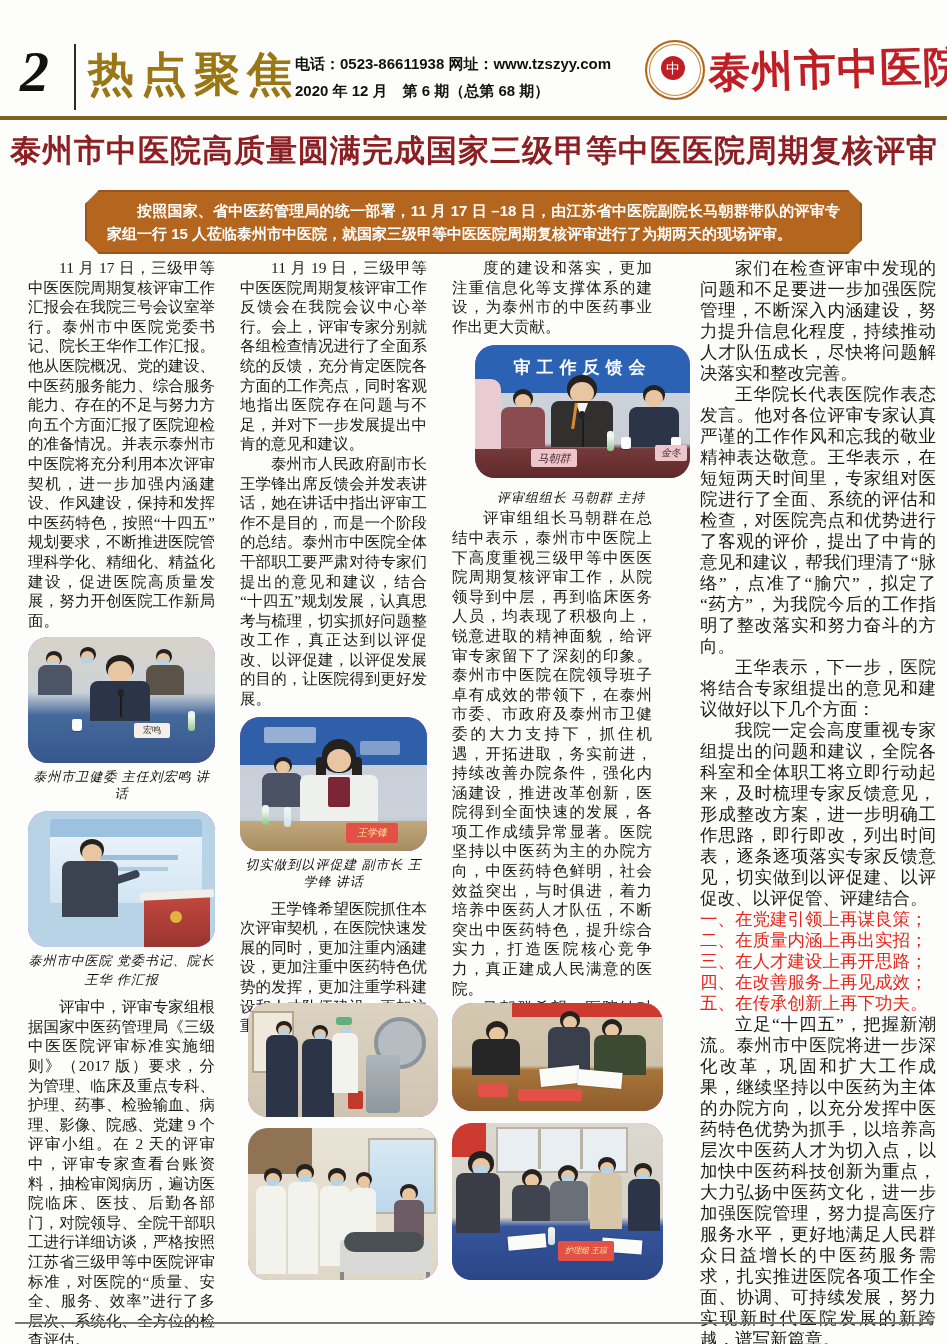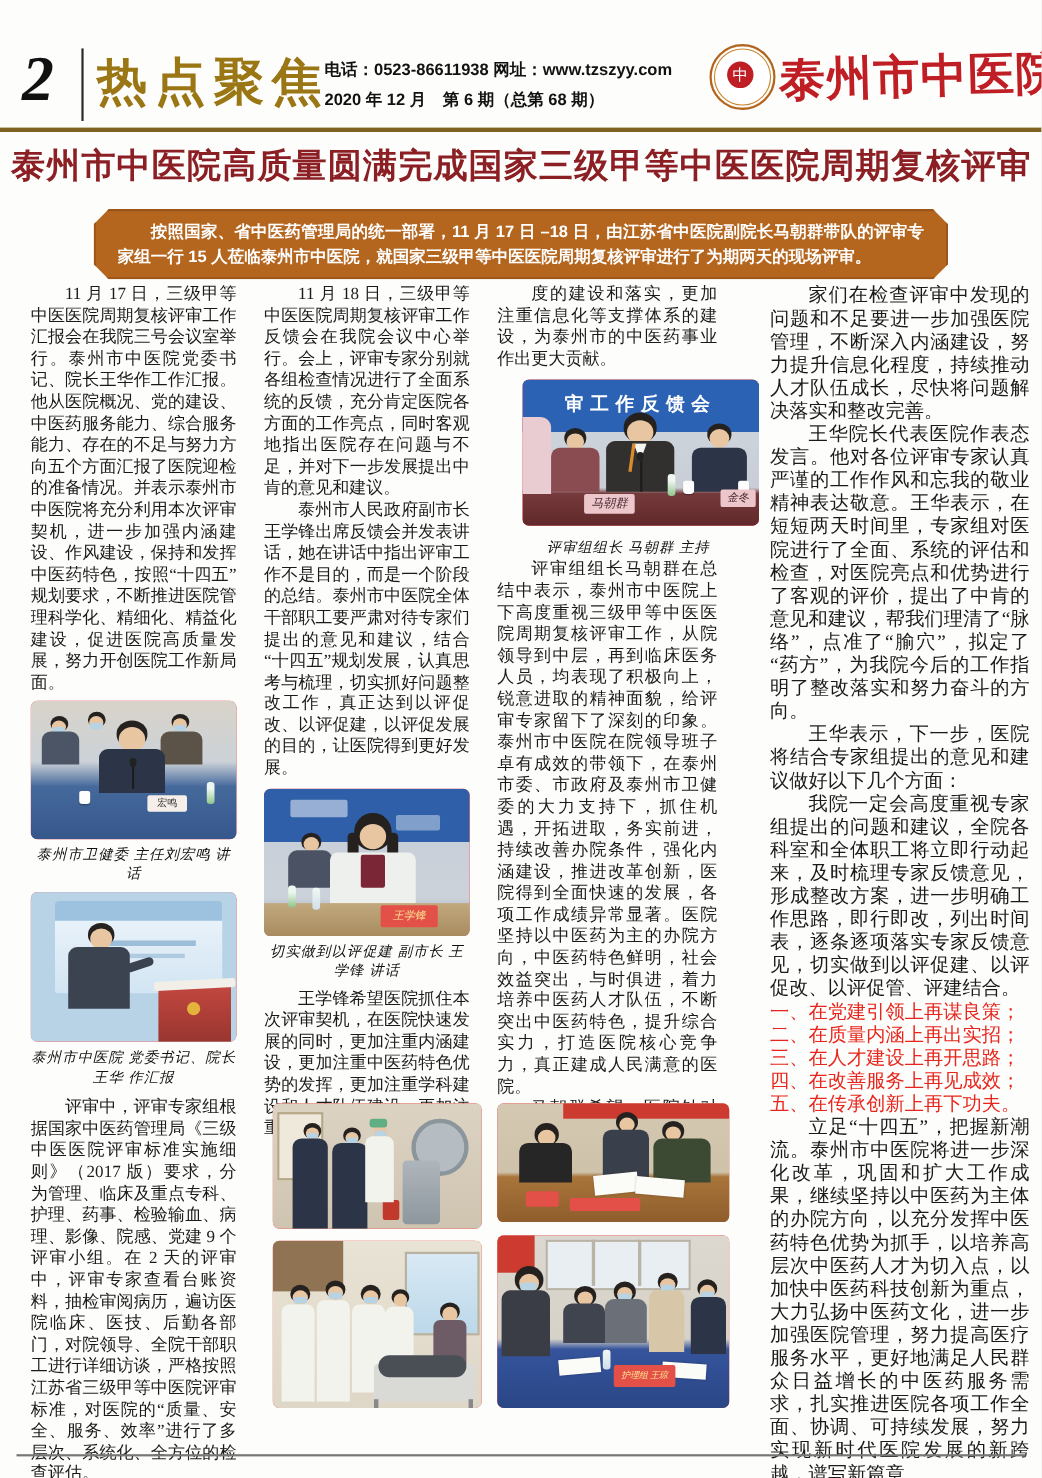--- a/index.html
+++ b/index.html
@@ -40,21 +40,21 @@
   
   .col{position:absolute;top:258px;text-align:justify;}
   .col p{margin:0;text-indent:2em;}
   #col1{left:28px;width:187px;font-size:15.5px;line-height:19.6px;}
   #col2{left:240px;width:187px;font-size:15.5px;line-height:19.6px;}
   #col3{left:452px;width:200px;font-size:15.5px;line-height:19.6px;}
   #col4{left:700px;width:236px;font-size:17.5px;line-height:21px;}
   .redline{color:#e8251c;text-indent:0;text-align:left;margin:0;}
 
   
-  .photo{position:relative;overflow:hidden;border-radius:6px;background:#ef4444;}
+  .photo{position:relative;overflow:hidden;border-radius:20px;background:#d946ef;}
   .caption{font-size:13px;line-height:17px;text-align:center;font-style:italic;color:#111;
            letter-spacing:1px;margin:5px 0 9px 0;}
   .head{position:absolute;border-radius:50%;background:#e9c6a2;}
   .hair{position:absolute;border-radius:50% 50% 45% 45%;background:#25211f;}
   .mask{position:absolute;background:#b7d3e4;border-radius:2px;}
   .suit{position:absolute;border-radius:8px 8px 0 0;background:#2c3547;}
   .coat{position:absolute;border-radius:7px 7px 0 0;background:#f3f3ee;}
   .namecard{position:absolute;background:#e25048;color:#ffe793;text-align:center;border-radius:2px;
             font-family:"Liberation Sans",sans-serif;overflow:hidden;white-space:nowrap;}
   .cup{position:absolute;width:10px;height:12px;background:#fdfdfd;border-radius:2px 2px 3px 3px;
@@ -132,21 +132,21 @@
       <div class="abs" style="left:116px;top:84px;width:66px;height:52px;background:linear-gradient(#c24840,#99352f);border-radius:3px 3px 0 0;"></div>
       <div class="abs" style="left:112px;top:80px;width:74px;height:8px;background:#f2efe8;border-radius:2px;transform:rotate(-3deg);"></div>
       <div class="abs" style="left:142px;top:100px;width:12px;height:12px;border-radius:50%;background:#e4b33c;"></div>
     </div>
     <div class="caption" style="margin-bottom:2px;">泰州市中医院 党委书记、院长</div>
     <div class="caption" style="margin-top:0;">王华 作汇报</div>
     <p style="margin-top:6px;">评审中，评审专家组根据国家中医药管理局《三级中医医院评审标准实施细则》（2017 版）要求，分为管理、临床及重点专科、护理、药事、检验输血、病理、影像、院感、党建 9 个评审小组。在 2 天的评审中，评审专家查看台账资料，抽检审阅病历，遍访医院临床、医技、后勤各部门，对院领导、全院干部职工进行详细访谈，严格按照江苏省三级甲等中医院评审标准，对医院的“质量、安全、服务、效率”进行了多层次、系统化、全方位的检查评估。</p>
   </div>
 
   <div id="col2" class="col">
-    <p>11 月 18 日，三级甲等中医医院周期复核评审工作反馈会在我院会议中心举行。会上，评审专家分别就各组检查情况进行了全面系统的反馈，充分肯定医院各方面的工作亮点，同时客观地指出医院存在问题与不足，并对下一步发展提出中肯的意见和建议。</p>
+    <p>11 月 19 日，三级甲等中医医院周期复核评审工作反馈会在我院会议中心举行。会上，评审专家分别就各组检查情况进行了全面系统的反馈，充分肯定医院各方面的工作亮点，同时客观地指出医院存在问题与不足，并对下一步发展提出中肯的意见和建议。</p>
     <p>泰州市人民政府副市长王学锋出席反馈会并发表讲话，她在讲话中指出评审工作不是目的，而是一个阶段的总结。泰州市中医院全体干部职工要严肃对待专家们提出的意见和建议，结合“十四五”规划发展，认真思考与梳理，切实抓好问题整改工作，真正达到以评促改、以评促建，以评促发展的目的，让医院得到更好发展。</p>
     <div class="photo" style="width:187px;height:134px;margin-top:8px;">
       <div class="abs" style="left:0;top:0;width:100%;height:100%;background:linear-gradient(180deg,#2e5fa8 0%,#2e5fa8 36%,#c8cfd8 36%,#cbd2da 74%,#8898ab 100%);"></div>
       <div class="abs" style="left:24px;top:10px;width:52px;height:16px;background:#fff;opacity:.5;border-radius:2px;"></div>
       <div class="abs" style="left:120px;top:24px;width:40px;height:14px;background:#fff;opacity:.4;border-radius:2px;"></div>
       <div class="hair" style="left:34px;top:40px;width:18px;height:16px;"></div>
         <div class="head" style="left:36px;top:44px;width:14px;height:13px;"></div>
       <div class="suit" style="left:22px;top:56px;width:40px;height:34px;background:#4b5263;"></div>
       <div class="hair" style="left:82px;top:22px;width:34px;height:34px;"></div>
       <div class="head" style="left:87px;top:32px;width:24px;height:23px;"></div>

